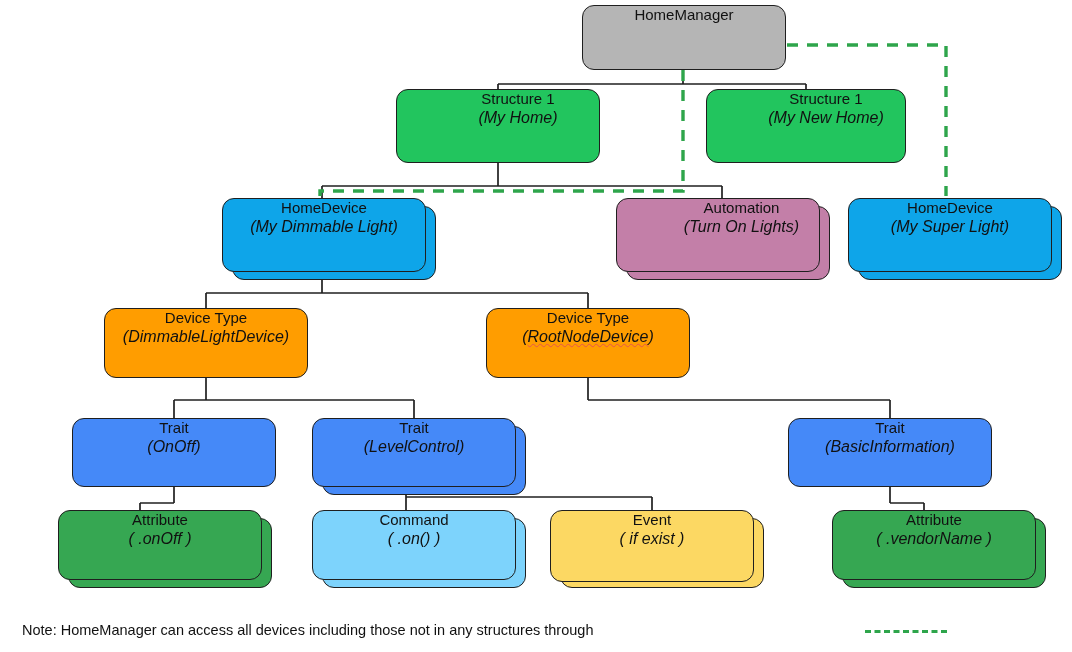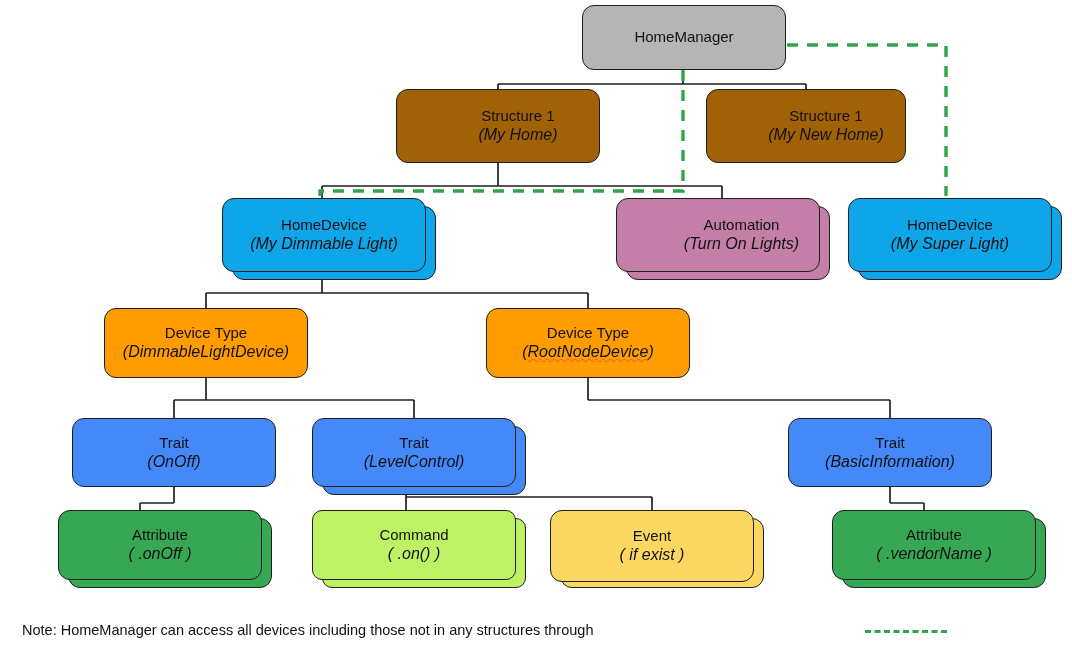--- a/index.html
+++ b/index.html
@@ -5,34 +5,34 @@
   html,body{margin:0;padding:0;}
   body{
     width:1072px;height:652px;background:#ffffff;
     font-family:"Liberation Sans", sans-serif;
     position:relative;overflow:hidden;
   }
   #diagram{position:absolute;left:0;top:0;width:1072px;height:652px;}
 
   .node{position:absolute;box-sizing:border-box;border:1.6px solid #1f1f1f;
         border-radius:12px;display:flex;flex-direction:column;align-items:center;
-        justify-content:center;line-height:1.22;color:#111;z-index:5;}
+        justify-content:flex-start;line-height:1.22;color:#111;z-index:5;}
   .node .t1{font-size:15px;}
   .node .t2{font-size:16px;font-style:italic;}
   .stack{position:absolute;box-sizing:border-box;border:1.6px solid #1f1f1f;
          border-radius:12px;z-index:3;}
 
   .c-gray{background:#b5b5b5;}
-  .c-paleblue{background:#a16207;padding-left:40px;}
+  .c-paleblue{background:#22c55e;padding-left:40px;}
   .c-cream{background:#0ea5e9;}
   .c-purple{background:#c37fa8;}
   .c-orange{background:#ff9d00;}
   .c-blue{background:#4589f8;}
   .c-green{background:#36a752;}
-  .c-red{background:#bef264;border-radius:10px;}
+  .c-red{background:#7dd3fc;}
   .c-yellow{background:#fcd863;}
 
   .spell{text-decoration:underline;text-decoration-style:wavy;
          text-decoration-color:#e8554a;text-decoration-thickness:1px;}
 
   .note{position:absolute;left:22px;top:622px;font-size:14.5px;font-weight:normal;
         color:#111;white-space:nowrap;}
   .note-dash{position:absolute;left:865px;top:630px;width:82px;height:0;
         border-top:3.4px dashed #2ea54b;}
 </style>

